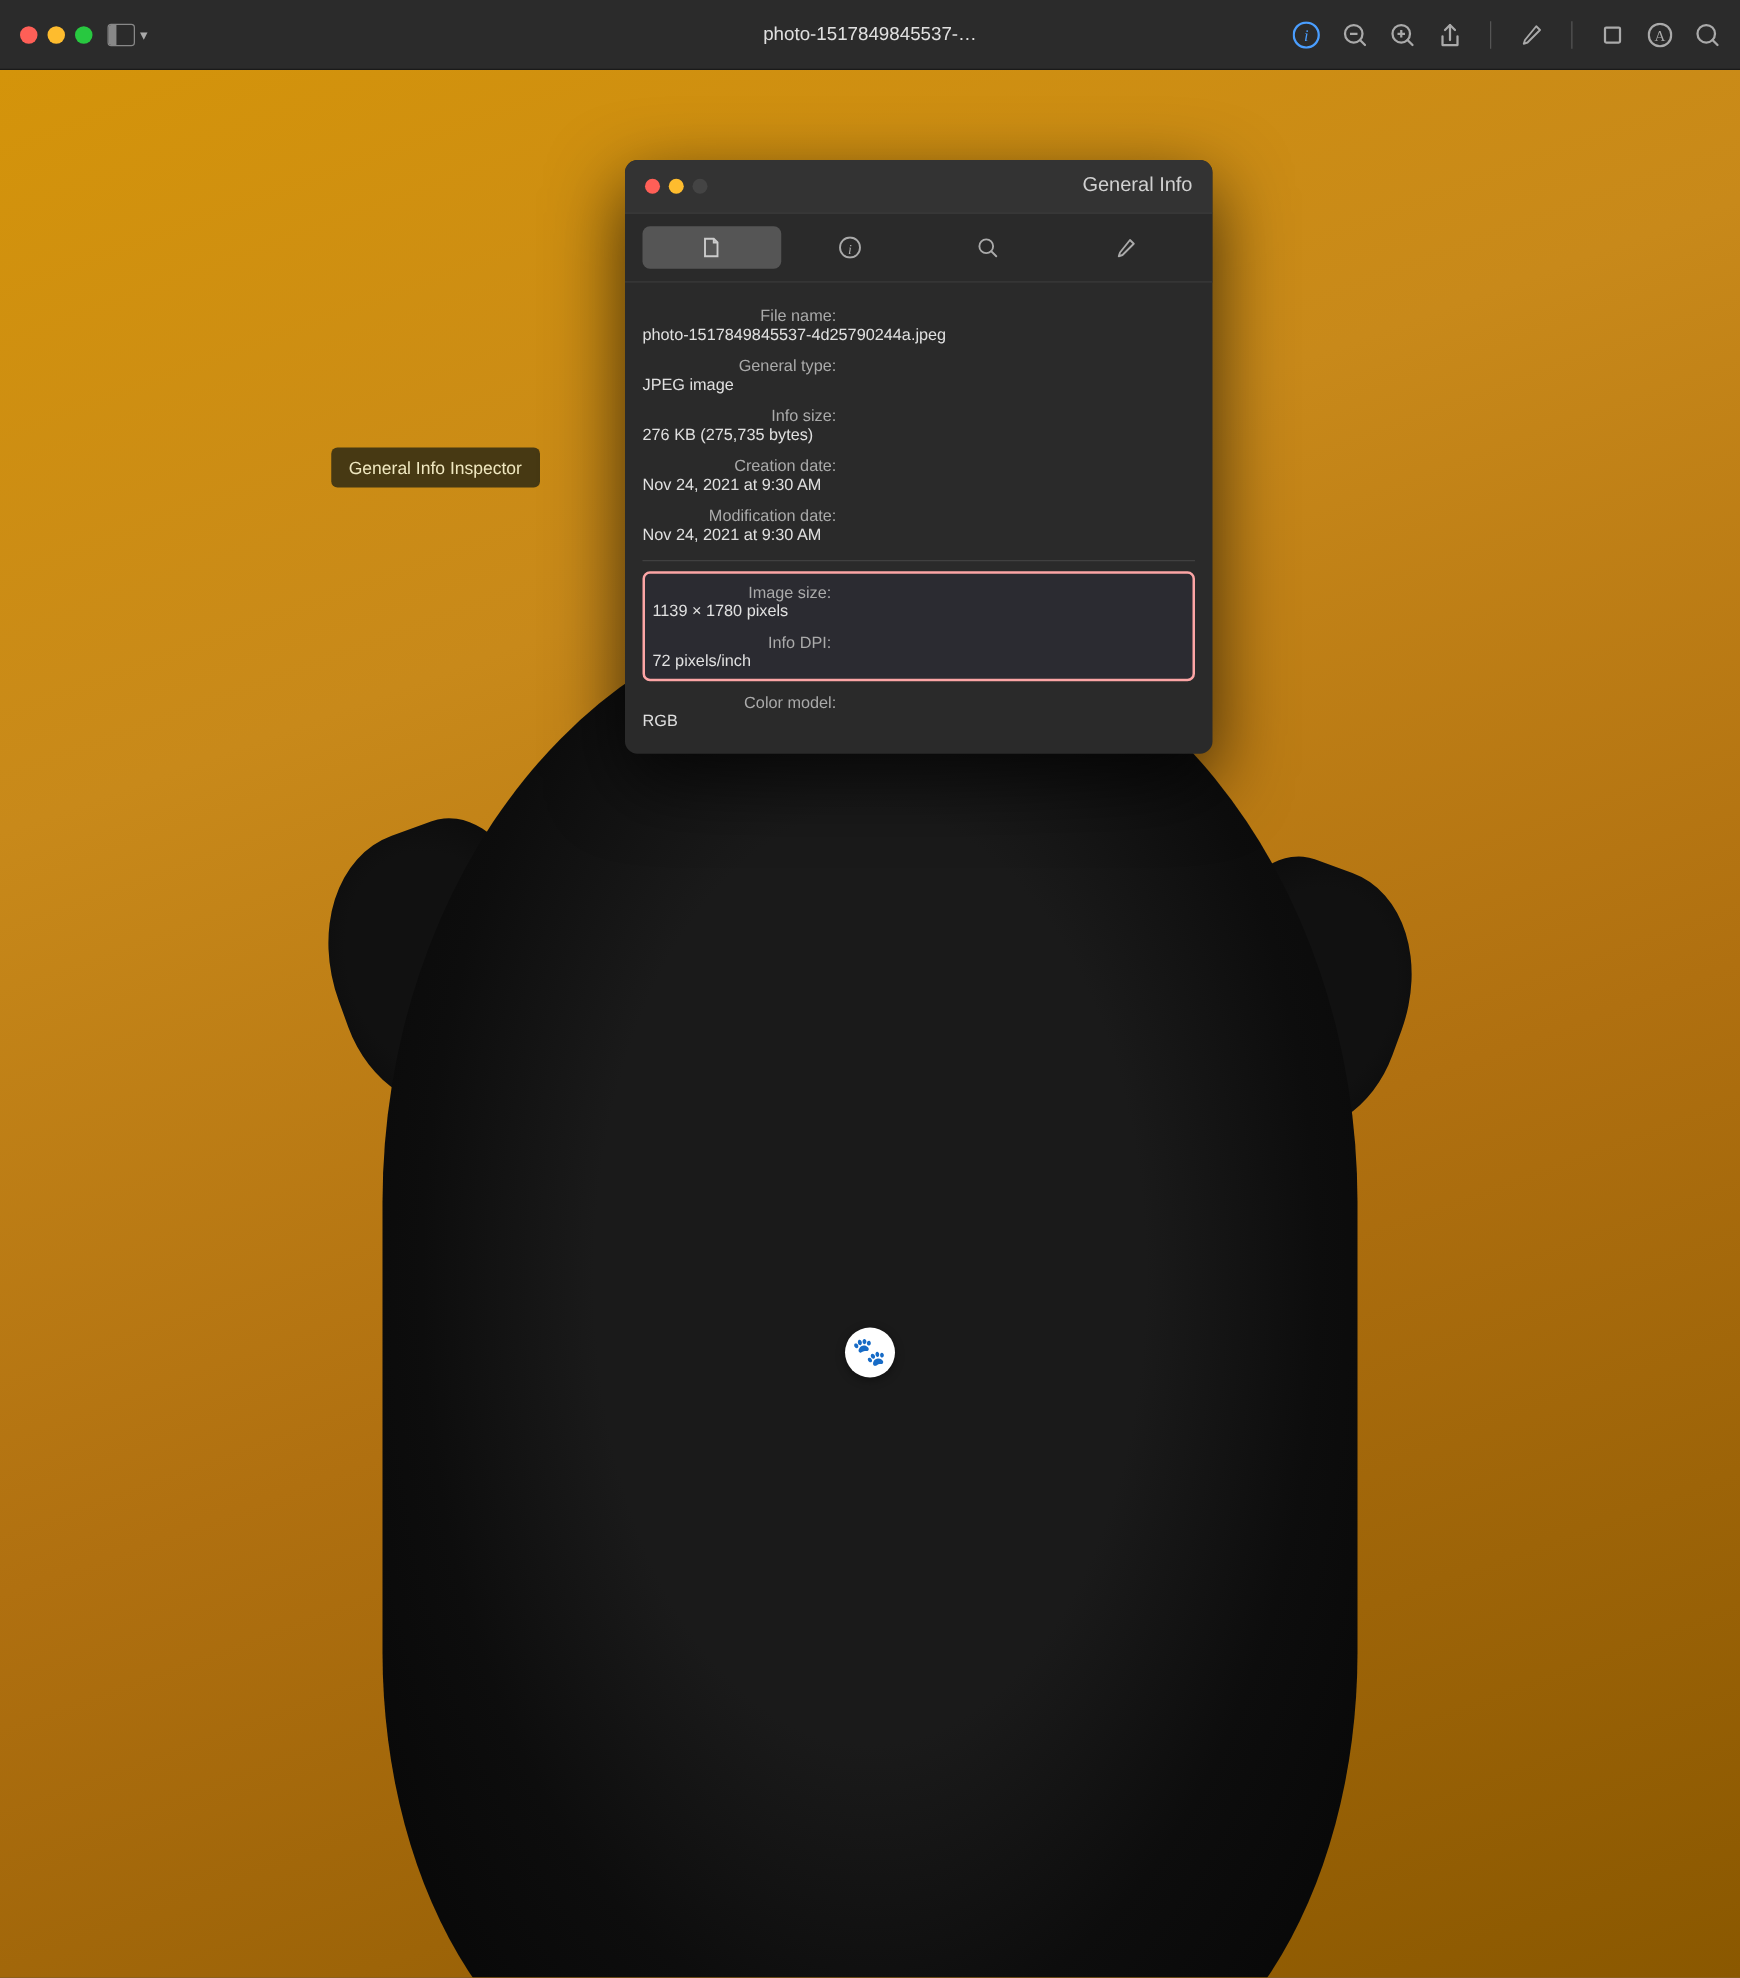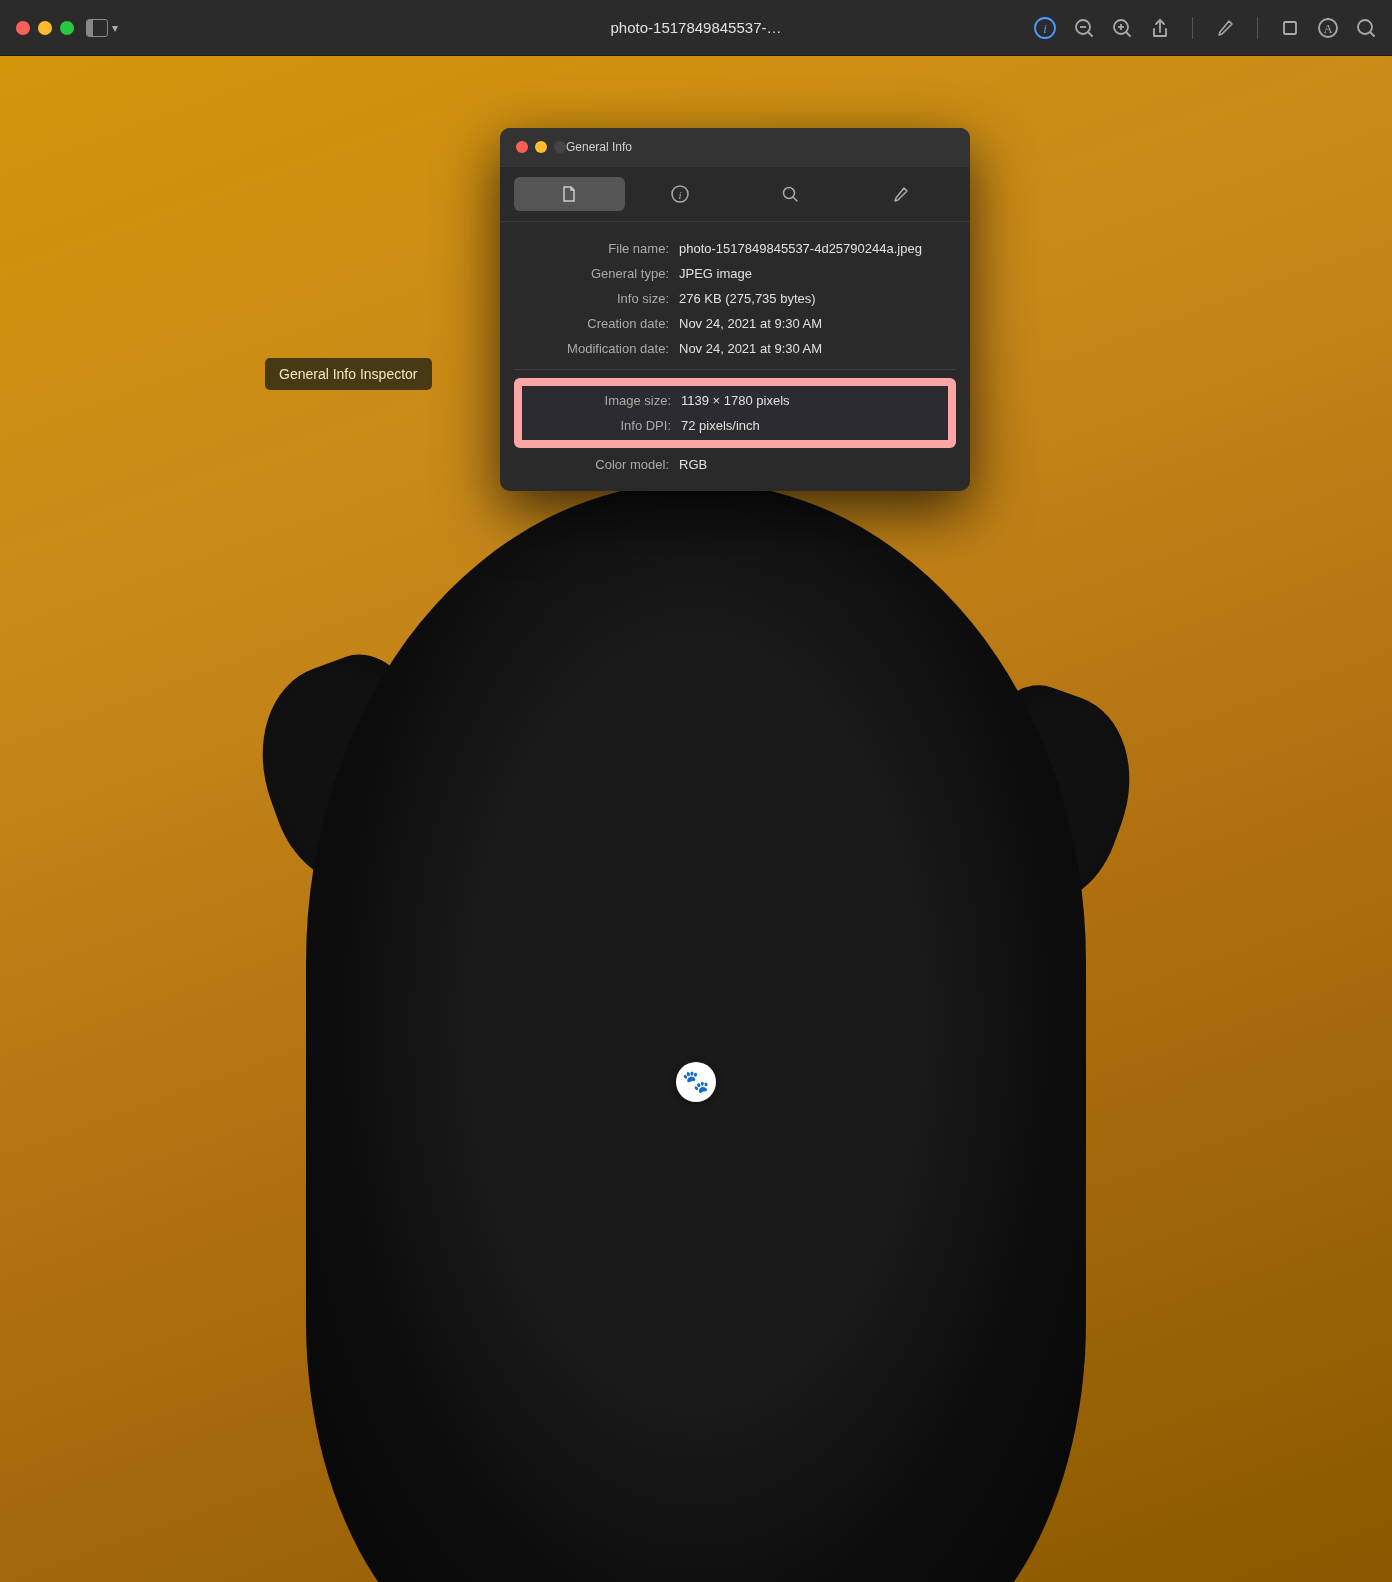--- a/index.html
+++ b/index.html
@@ -224,23 +224,23 @@
       height: 12px;
       border-radius: 50%;
     }
 
     .panel-tl-red { background: #ff5f57; }
     .panel-tl-yellow { background: #febc2e; }
     .panel-tl-green { background: #444; }
 
     .panel-title {
       flex: 1;
-      text-align: left;
+      text-align: right;
       color: #d0d0d0;
-      font-size: 12px;
+      font-size: 16px;
       font-weight: 500;
     }
 
     
     .panel-tabs {
       display: flex;
       padding: 10px 14px;
       gap: 0;
       border-bottom: 1px solid #3a3a3a;
       background: #2a2a2a;
@@ -265,20 +265,21 @@
 
     
     .info-rows {
       padding: 14px 0 14px 0;
     }
 
     .info-row {
       display: flex;
       padding: 5px 20px 5px 14px;
       align-items: baseline;
+      flex-direction: column;
     }
 
     .info-label {
       color: #aaaaaa;
       font-size: 13px;
       text-align: right;
       min-width: 155px;
       margin-right: 10px;
       flex-shrink: 0;
     }
@@ -290,21 +291,21 @@
     }
 
     .info-divider {
       height: 1px;
       background: #404040;
       margin: 8px 14px;
     }
 
     
     .highlighted-rows {
-      border: 8px solid #fca5a5;
+      border: 2px solid #fca5a5;
       border-radius: 6px;
       margin: 4px 14px;
       padding: 2px 0;
       background: rgba(85, 85, 200, 0.05);
     }
 
     .highlighted-rows .info-row {
       padding-left: 6px;
       padding-right: 6px;
     }

